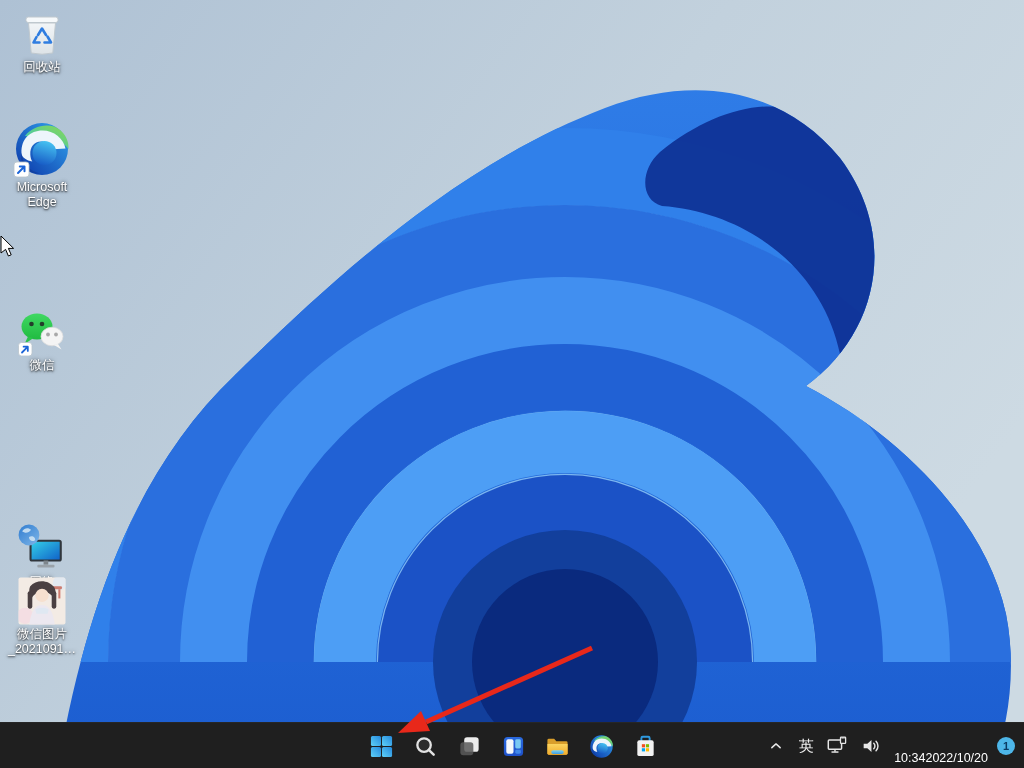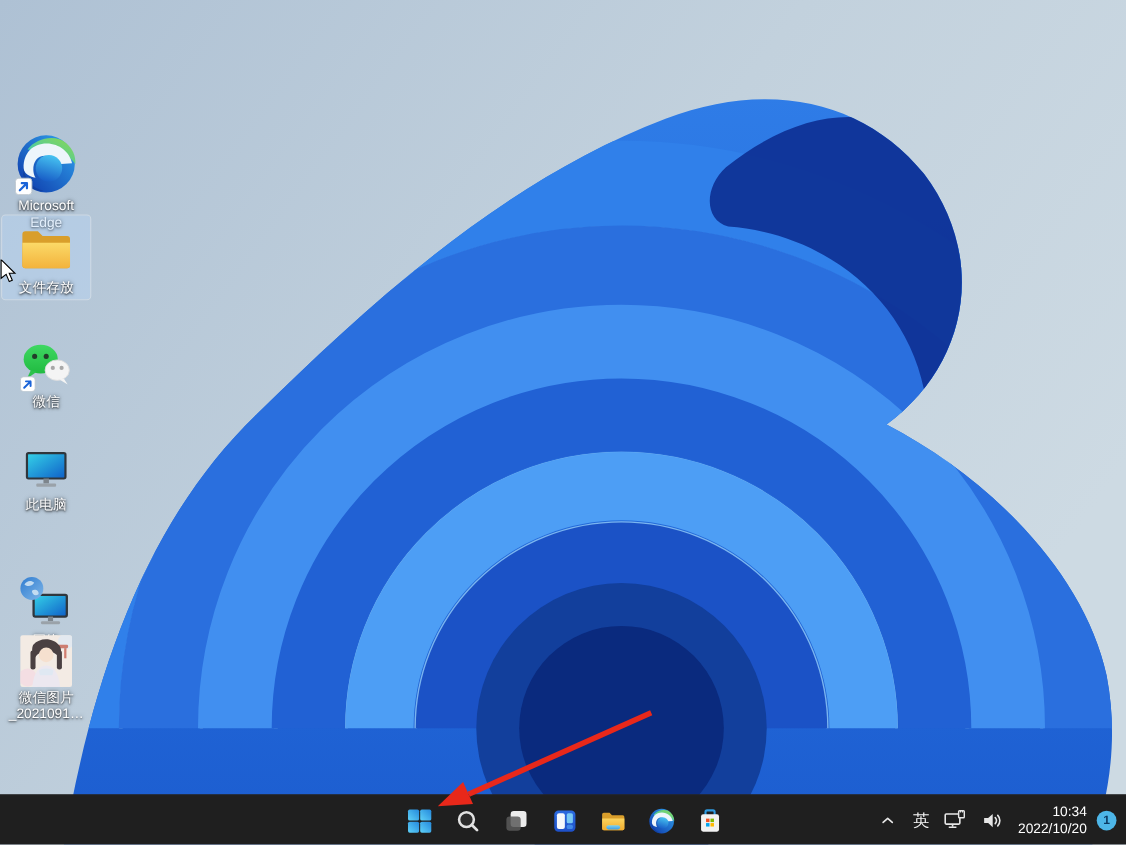--- a/index.html
+++ b/index.html
@@ -19,21 +19,21 @@
   
   .taskbar{position:absolute;left:0;top:722px;width:1024px;height:46px;background:#1f1f1f;
            border-top:1px solid rgba(255,255,255,0.03);}
   .tb-center{position:absolute;left:359px;top:0;height:46px;display:flex;}
   .tb{width:44px;height:46px;display:flex;align-items:center;justify-content:center;
       background:transparent;border:none;padding:0;cursor:pointer;}
   .tray{position:absolute;right:0;top:0;height:46px;display:flex;align-items:center;gap:6px;padding-right:9px;}
   .tray-btn{display:flex;align-items:center;justify-content:center;height:40px;background:transparent;
             border:none;padding:0 3px;cursor:pointer;color:#f0f0f0;}
   .ime{font-size:15px;color:#f2f2f2;min-width:22px;}
-  .clock{display:flex;flex-direction:column;align-items:flex-end;color:#fff;font-size:12.5px;line-height:15px;}
+  .clock{display:flex;flex-direction:row;align-items:flex-end;color:#fff;font-size:12.5px;line-height:15px;}
   .badge{width:18px;height:18px;border-radius:50%;display:flex;align-items:center;justify-content:center;
          font-size:11px;font-weight:bold;color:#0b3a62;border:none;cursor:pointer;}
 
   
   .overlay{position:absolute;left:0;top:0;width:1024px;height:768px;pointer-events:none;}
 </style>
 </head>
 <body>
 
 <div class="screen">
@@ -66,20 +66,38 @@
       <path d="M315 662 A250 250 0 0 1 815 662" fill="none" stroke="#9fd6fa" stroke-width="2.5" opacity="0.7"></path>
       <path d="M345 662 A220 220 0 0 1 785 662" fill="none" stroke="#4d9ef5" stroke-width="62"></path>
       <path d="M378 662 A187 187 0 0 1 752 662" fill="none" stroke="#9fd6fa" stroke-width="2.5" opacity="0.7"></path>
       <path d="M407 662 A158 158 0 0 1 723 662" fill="none" stroke="#1b52c6" stroke-width="58"></path>
       <circle cx="565" cy="662" r="132" fill="#123f9c"></circle>
       <circle cx="565" cy="662" r="93" fill="#0a2a7e"></circle>
       <path d="M660 152 C740 88 822 92 864 160 C902 222 894 302 840 354 C822 268 746 212 662 206 C640 200 640 170 660 152 Z" fill="#0d2f92" opacity="0.9"></path>
     </g>
   </svg>
 
+  <div class="dicon" style="top:6px">
+    <svg class="ig" width="46" height="48" viewBox="0 0 46 48">
+      <defs>
+          <linearGradient id="binb" x1="0" y1="0" x2="0" y2="1">
+            <stop offset="0" stop-color="#f2f5f7"></stop>
+            <stop offset="1" stop-color="#dde3e7"></stop>
+          </linearGradient>
+        </defs>
+      <rect x="7" y="7" width="32" height="5.5" rx="2.2" fill="#f6f9fb" stroke="#bfc8ce" stroke-width="1"></rect>
+      <path d="M9.5 13 H36.5 L33.8 43 Q23 45.5 12.2 43 Z" fill="url(#binb)" stroke="#bfc8ce" stroke-width="1"></path>
+      <g stroke="#2f7de0" stroke-width="2.6" fill="none" stroke-linecap="round" stroke-linejoin="round">
+        <path d="M19 25 L23 18.5 L27 25"></path>
+        <path d="M28.5 26.5 L32 32.5 L25.5 32.5"></path>
+        <path d="M20.5 32.5 L14.5 32.5 L17.5 27"></path>
+      </g>
+    </svg>
+    <div class="lbl">回收站</div>
+  </div>
 
   <div class="dicon" style="top:116px">
     <svg class="ig" width="58" height="58" viewBox="0 0 58 58">
       <defs>
         <linearGradient id="egBase" x1="0.1" y1="0.9" x2="0.9" y2="0.1">
             <stop offset="0" stop-color="#0f3fae"></stop>
             <stop offset="1" stop-color="#2f9ce8"></stop>
           </linearGradient>
         <linearGradient id="egGreen" x1="1" y1="0" x2="0" y2="1">
             <stop offset="0" stop-color="#8ed94e"></stop>
@@ -97,33 +115,20 @@
       <path d="M8.5 33 C9.5 44 17 51.5 27 53.5 C19.5 54.5 10.5 49 8 39 Z" fill="#123f9c" opacity="0.85"></path>
       <g>
         <rect x="1" y="42" width="15" height="15" rx="3" fill="#ffffff" stroke="#b9c4cc" stroke-width="0.8"></rect>
         <path d="M5 53 L11.5 46.5 M6.8 46.5 H11.5 V51.2" stroke="#1b64d8" stroke-width="2" fill="none" stroke-linecap="round" stroke-linejoin="round"></path>
       </g>
     </svg>
     <div class="lbl">Microsoft
 Edge</div>
   </div>
 
-  <div class="dicon selected" style="top:196px">
-    <svg class="ig" width="52" height="52" viewBox="0 0 48 48">
-      <defs>
-          <linearGradient id="fldr" x1="0" y1="0" x2="0" y2="1">
-            <stop offset="0" stop-color="#fbd968"></stop>
-            <stop offset="1" stop-color="#f3b33c"></stop>
-          </linearGradient>
-        </defs>
-      <path d="M4 12 Q4 9.5 6.5 9.5 H17 L21 13.5 H41.5 Q44 13.5 44 16 V38 Q44 40.5 41.5 40.5 H6.5 Q4 40.5 4 38 Z" fill="#d99e2b"></path>
-      <path d="M4 19 H44 V38 Q44 40.5 41.5 40.5 H6.5 Q4 40.5 4 38 Z" fill="url(#fldr)"></path>
-    </svg>
-    <div class="lbl">文件存放</div>
-  </div>
 
   <div class="dicon" style="top:304px">
     <svg class="ig" width="48" height="48" viewBox="0 0 48 48">
       <defs>
           <linearGradient id="wcg" x1="0" y1="0" x2="0" y2="1">
             <stop offset="0" stop-color="#3fd862"></stop>
             <stop offset="1" stop-color="#21bb41"></stop>
           </linearGradient>
         </defs>
       <ellipse cx="19" cy="18.5" rx="15.5" ry="13" fill="url(#wcg)"></ellipse>
@@ -135,34 +140,20 @@
       <circle cx="30" cy="26.5" r="1.9" fill="#a8a8a8"></circle>
         <circle cx="38" cy="26.5" r="1.9" fill="#a8a8a8"></circle>
       <g>
         <rect x="0.5" y="34.5" width="13.5" height="13.5" rx="3" fill="#ffffff" stroke="#b9c4cc" stroke-width="0.8"></rect>
         <path d="M4 44.5 L9.8 38.7 M5.6 38.7 H9.8 V42.9" stroke="#1b64d8" stroke-width="1.8" fill="none" stroke-linecap="round" stroke-linejoin="round"></path>
       </g>
     </svg>
     <div class="lbl">微信</div>
   </div>
 
-  <div class="dicon" style="top:400px">
-    <svg class="ig" width="46" height="46" viewBox="0 0 46 46">
-      <defs>
-          <linearGradient id="scr1" x1="0" y1="0" x2="1" y2="1">
-            <stop offset="0" stop-color="#35d3e8"></stop>
-            <stop offset="1" stop-color="#0f5fc8"></stop>
-          </linearGradient>
-        </defs>
-      <rect x="5.5" y="8" width="35" height="23" rx="1.5" fill="url(#scr1)" stroke="#30363c" stroke-width="2"></rect>
-      <rect x="20.5" y="31" width="5" height="4.5" fill="#7d858c"></rect>
-      <rect x="14" y="35.5" width="18" height="3" rx="1" fill="#9aa2a9"></rect>
-    </svg>
-    <div class="lbl">此电脑</div>
-  </div>
 
   <div class="dicon" style="top:519px">
     <svg class="ig" width="50" height="50" viewBox="0 0 48 48">
       <defs>
         <linearGradient id="scr2" x1="0" y1="0" x2="1" y2="1">
             <stop offset="0" stop-color="#35d3e8"></stop>
             <stop offset="1" stop-color="#0f5fc8"></stop>
           </linearGradient>
         <linearGradient id="glb" x1="0" y1="0" x2="1" y2="1">
             <stop offset="0" stop-color="#2f7cd0"></stop>

